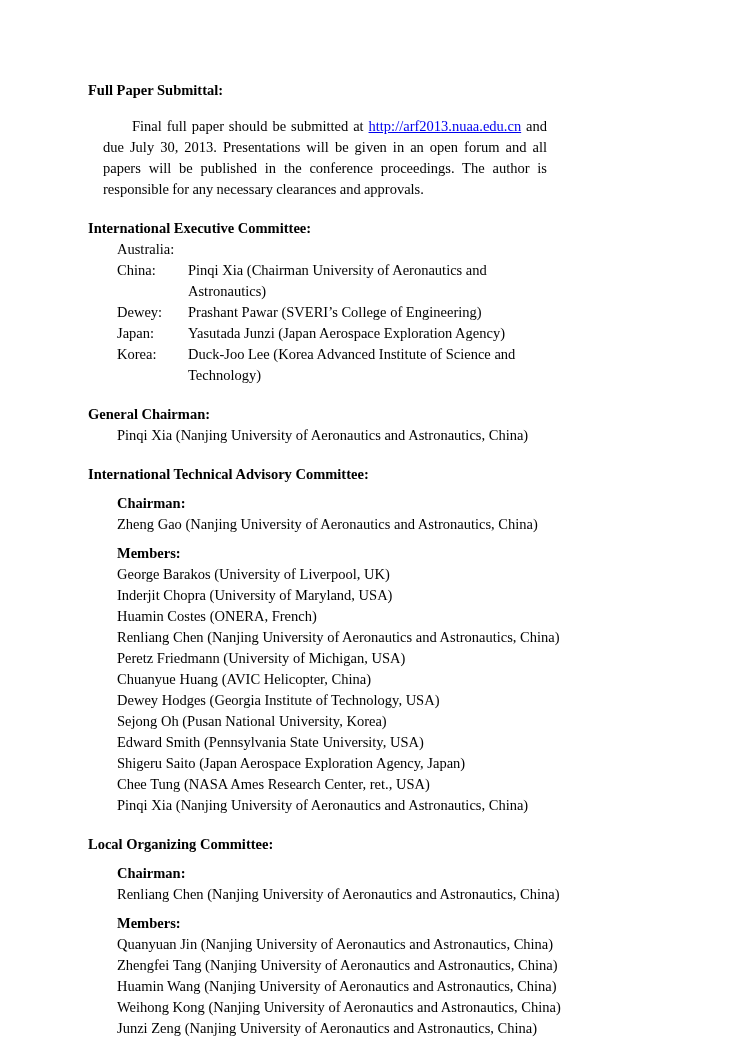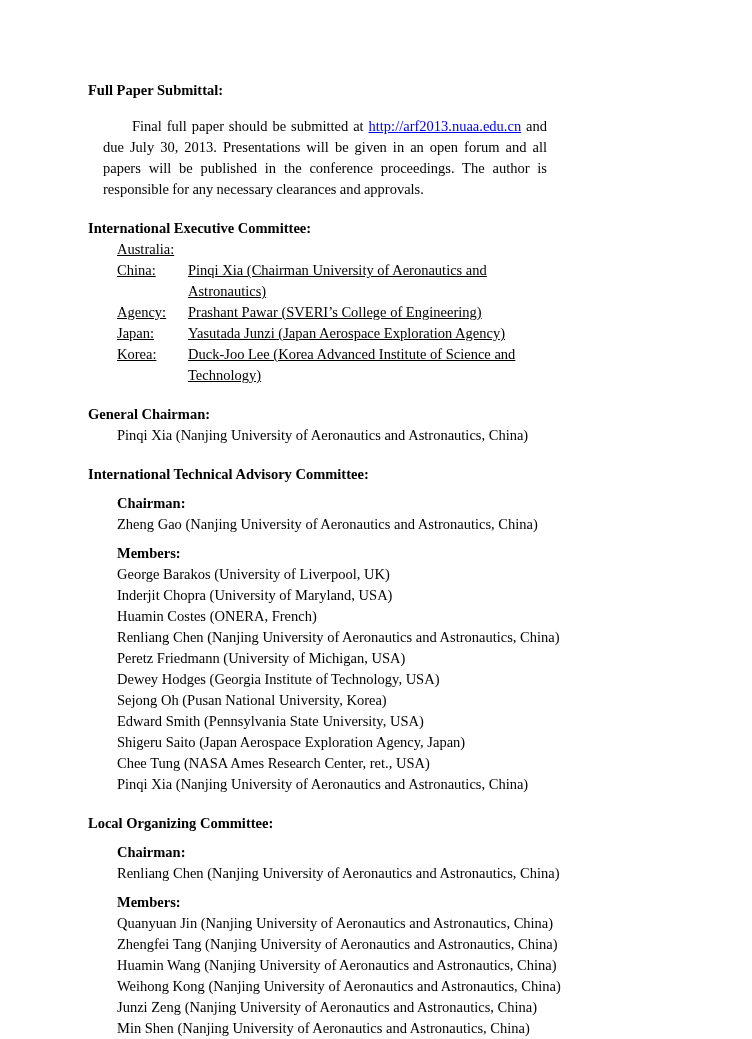--- a/index.html
+++ b/index.html
@@ -14,21 +14,21 @@
     padding: 80px 50px 0 88px;
     box-sizing: border-box;
     overflow: hidden;
     background: #ffffff;
   }
   .sec + .sec { margin-top: 18px; }
   h2 { margin: 0; font-size: 14.5px; line-height: 21px; font-weight: bold; }
   .para { margin: 15px; text-align: justify; text-indent: 29px; word-spacing: -0.4px; }
   .indent { padding-left: 29px; }
   .bold { font-weight: bold; margin-top: 8px; }
-  .crow { display: flex; text-decoration: underline; }
+  .crow { display: flex; }
   .crow .country { flex: 0 0 71px; }
   a.doclink { color: #0000ee; text-decoration: underline; }
 </style>
 </head>
 <body>
 
 <div class="page">
 
   <section class="sec">
     <h2>Full Paper Submittal:</h2>
@@ -42,21 +42,21 @@
         <div class="crow">
           <span class="country">Australia:</span>
         </div>
 
         <div class="crow">
           <span class="country">China:</span>
           <span class="member">Pinqi Xia (Chairman University of Aeronautics and Astronautics)</span>
         </div>
 
         <div class="crow">
-          <span class="country">Agency:</span>
+          <span class="country">Dewey:</span>
           <span class="member">Prashant Pawar (SVERI’s College of Engineering)</span>
         </div>
 
         <div class="crow">
           <span class="country">Japan:</span>
           <span class="member">Yasutada Junzi (Japan Aerospace Exploration Agency)</span>
         </div>
 
         <div class="crow">
           <span class="country">Korea:</span>
@@ -80,20 +80,21 @@
         <div class="indent">George Barakos (University of Liverpool, UK)</div>
 
         <div class="indent">Inderjit Chopra (University of Maryland, USA)</div>
 
         <div class="indent">Huamin Costes (ONERA, French)</div>
 
         <div class="indent">Renliang Chen (Nanjing University of Aeronautics and Astronautics, China)</div>
 
         <div class="indent">Peretz Friedmann (University of Michigan, USA)</div>
 
+        <div class="indent">Chuanyue Huang (AVIC Helicopter, China)</div>
 
         <div class="indent">Dewey Hodges (Georgia Institute of Technology, USA)</div>
 
         <div class="indent">Sejong Oh (Pusan National University, Korea)</div>
 
         <div class="indent">Edward Smith (Pennsylvania State University, USA)</div>
 
         <div class="indent">Shigeru Saito (Japan Aerospace Exploration Agency, Japan)</div>
 
         <div class="indent">Chee Tung (NASA Ames Research Center, ret., USA)</div>

